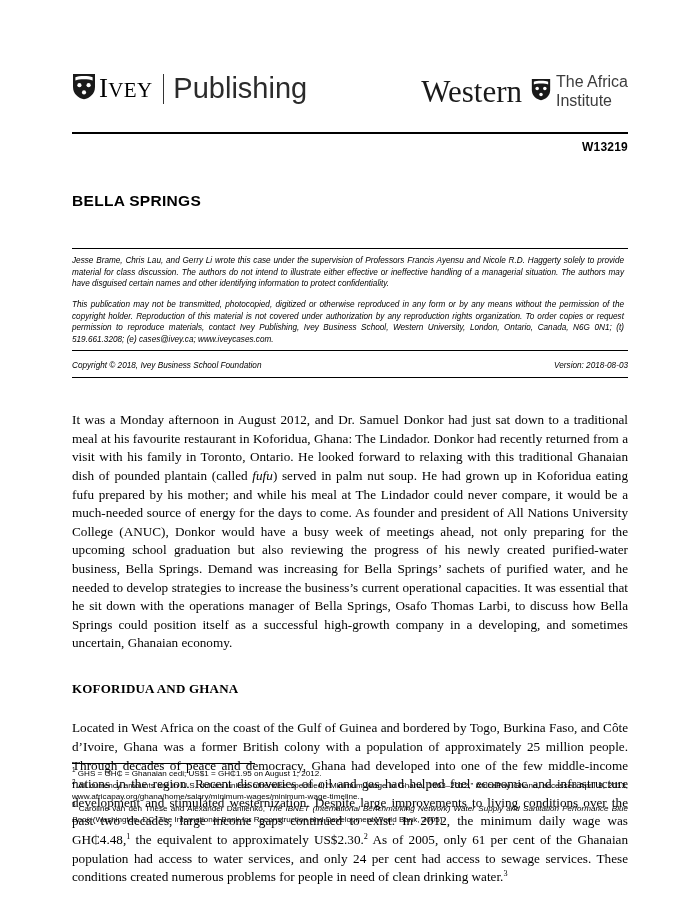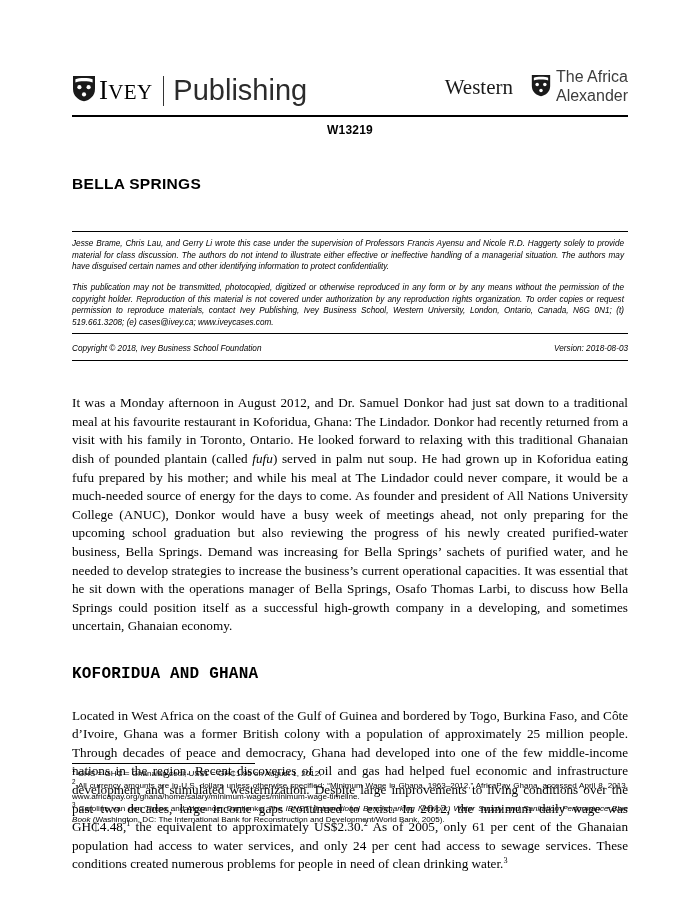--- a/index.html
+++ b/index.html
@@ -20,23 +20,23 @@
     width: 700px;
     height: 906px;
     background: #ffffff;
     box-sizing: border-box;
     padding: 0 72px;
   }
 
   
   .header {
     display: flex;
-    align-items: flex-end;
+    align-items: flex-start;
     justify-content: space-between;
-    padding-top: 56px;
+    padding-top: 73px;
     height: 50px;
   }
 
   .ivey-logo {
     display: flex;
     align-items: center;
   }
   .shield {
     display: inline-block;
     flex: 0 0 auto;
@@ -66,41 +66,41 @@
     color: #2b2b2b;
     line-height: 1;
   }
 
   .western-logo {
     display: flex;
     align-items: center;
   }
   .western-word {
     font-family: "Liberation Serif", "DejaVu Serif", serif;
-    font-size: 21px;
+    font-size: 31px;
     line-height: 1;
     color: #1a1a1a;
-    margin-right: 18px;
+    margin-right: 9px;
   }
   .africa-inst {
     font-family: "Liberation Sans", "DejaVu Sans", sans-serif;
     font-size: 16px;
     line-height: 1.18;
     color: #3c3c3c;
     margin-left: 5px;
   }
 
   
   .head-rule {
     border: 0;
     border-top: 2.5px solid #000;
     margin: 9px 0 0 0;
   }
   .case-number {
-    text-align: center;
+    text-align: right;
     font-family: "Liberation Sans", "DejaVu Sans", sans-serif;
     font-size: 12px;
     font-weight: bold;
     margin-top: 6px;
     letter-spacing: 0.2px;
   }
 
   
   .doc-title {
     font-family: "Liberation Sans", "DejaVu Sans", sans-serif;
@@ -148,22 +148,22 @@
     font-family: "Liberation Serif", "DejaVu Serif", serif;
     font-size: 13.2px;
     line-height: 1.41;
     text-align: justify;
     text-justify: inter-word;
     hyphens: none;
   }
   .body-text p { margin: 0; }
 
   .section-head {
-    font-family: Liberation Mono, monospace;
-    font-size: 16px;
+    font-family: Liberation Serif, serif;
+    font-size: 13px;
     font-weight: bold;
     letter-spacing: 0.2px;
     margin-top: 27px;
     margin-bottom: 0;
   }
   .after-head {
     margin-top: 21px !important;
   }
 
   sup {
@@ -223,21 +223,21 @@
         <svg width="20" height="23" viewBox="0 0 24 27" aria-hidden="true">
           <path d="M1 1 H23 V14 C23 21 17.5 25.2 12 26.3 C6.5 25.2 1 21 1 14 Z" fill="#1a1a1a"></path>
           <path d="M3.4 4.2 C6.6 2.6 17.4 2.6 20.6 4.2 L20.6 7.4 C17.4 5.9 6.6 5.9 3.4 7.4 Z" fill="#ffffff"></path>
           <circle cx="7.4" cy="12.2" r="2.1" fill="#ffffff"></circle>
           <circle cx="16.6" cy="12.2" r="2.1" fill="#ffffff"></circle>
           <circle cx="12" cy="19.4" r="2.1" fill="#ffffff"></circle>
         </svg>
       </span>
       <span class="africa-inst">
         <span>The Africa</span><br>
-        <span>Alexander</span>
+        <span>Institute</span>
       </span>
     </div>
 
   </div>
 
   <hr class="head-rule">
 
   <div class="case-number">W13219</div>
 
   <div class="doc-title">BELLA SPRINGS</div>

